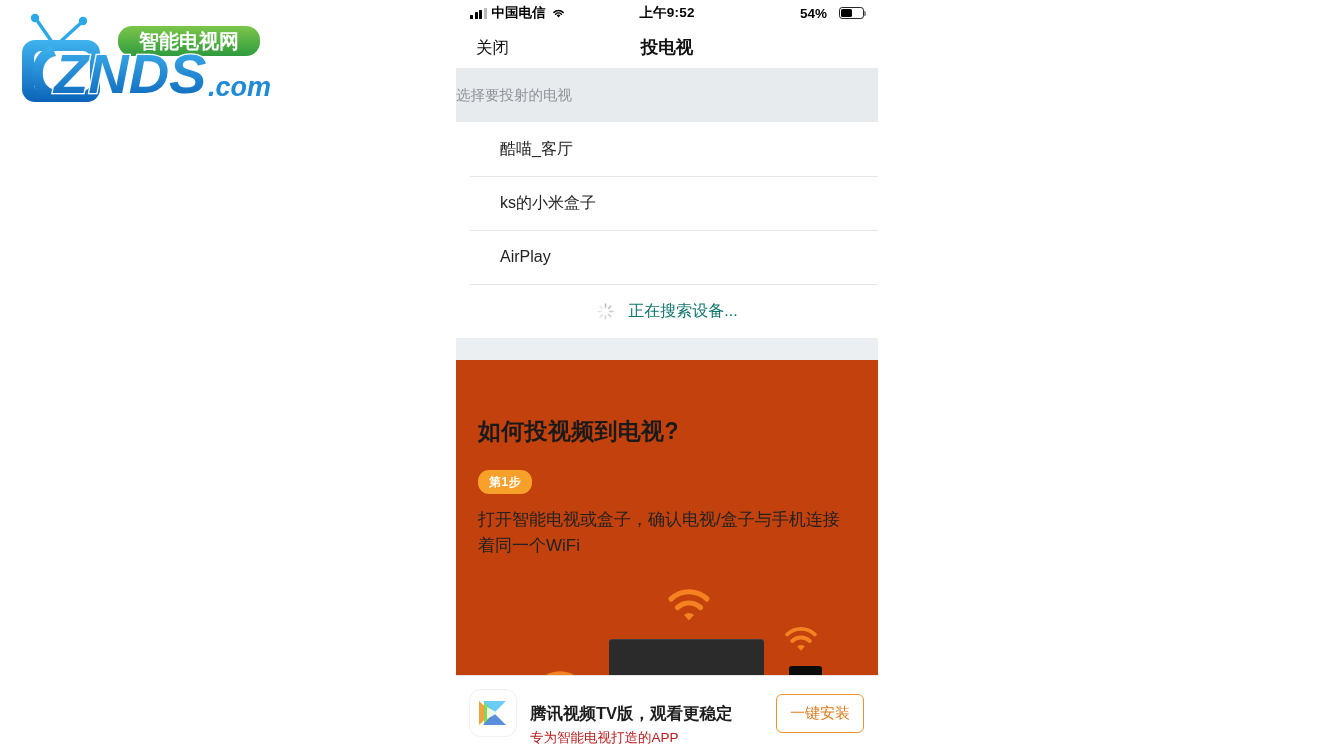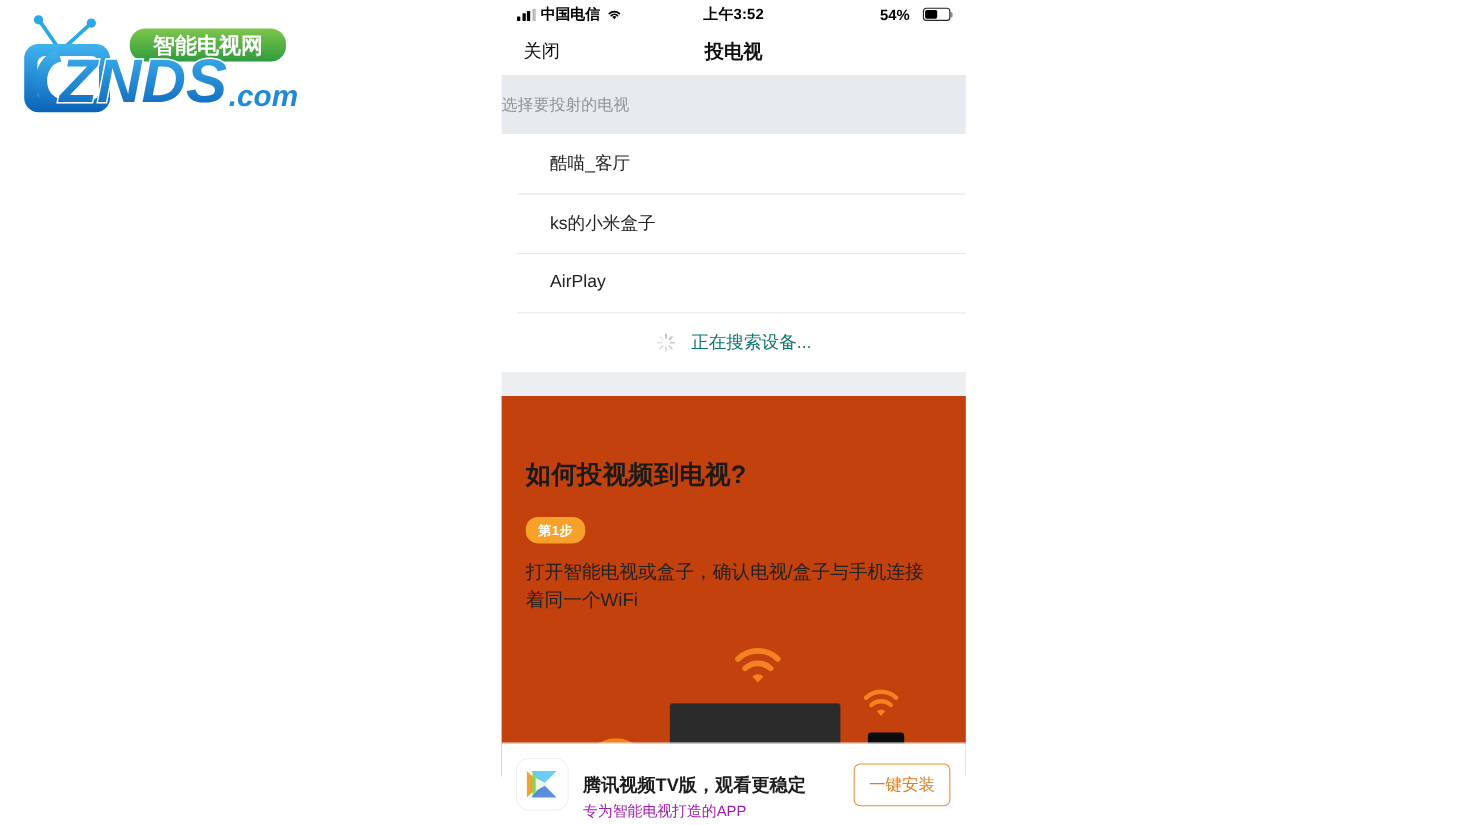--- a/index.html
+++ b/index.html
@@ -248,21 +248,21 @@
   .ad-texts { margin-left: 14px; flex: 1 1 auto; min-width: 0; margin-top: 24px; }
   .ad-title {
     font-size: 16.5px;
     font-weight: 700;
     color: #1c1c1c;
     white-space: nowrap;
   }
   .ad-sub {
     margin-top: 4px;
     font-size: 13.5px;
-    color: #a21caf;
+    color: #b91c1c;
     white-space: nowrap;
   }
   .ad-btn {
     flex: 0 0 auto;
     border: 1.4px solid #e8932f;
     color: #e07b1e;
     border-radius: 6px;
     font-size: 15px;
     padding: 9px 13px;
     background: #fff;
@@ -317,21 +317,21 @@
             <i></i>
             <i></i>
         </span>
         <span class="carrier">中国电信</span>
         <svg width="15" height="12" viewBox="0 0 15 12">
           <path d="M7.5 10.6 L5.6 8.3 a3 3 0 0 1 3.8 0 Z" fill="#000"></path>
           <path d="M2.9 5.4 a6.6 6.6 0 0 1 9.2 0" stroke="#000" stroke-width="1.5" fill="none" stroke-linecap="round"></path>
           <path d="M4.6 7.2 a4.2 4.2 0 0 1 5.8 0" stroke="#000" stroke-width="1.5" fill="none" stroke-linecap="round"></path>
         </svg>
       </div>
-      <div class="sb-center">上午3:52</div>
+      <div class="sb-center">上午9:52</div>
       <div class="sb-right">
         <span class="pct">54%</span>
         <span class="batt">
           <span style="width:54%"></span>
         </span>
       </div>
     </div>
 
     <div class="navbar">
       <div class="nav-close">关闭</div>

